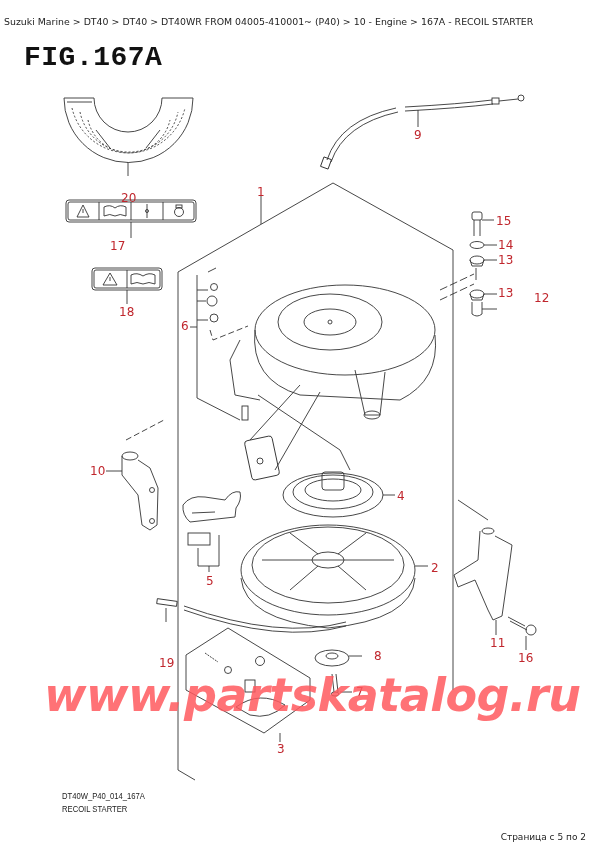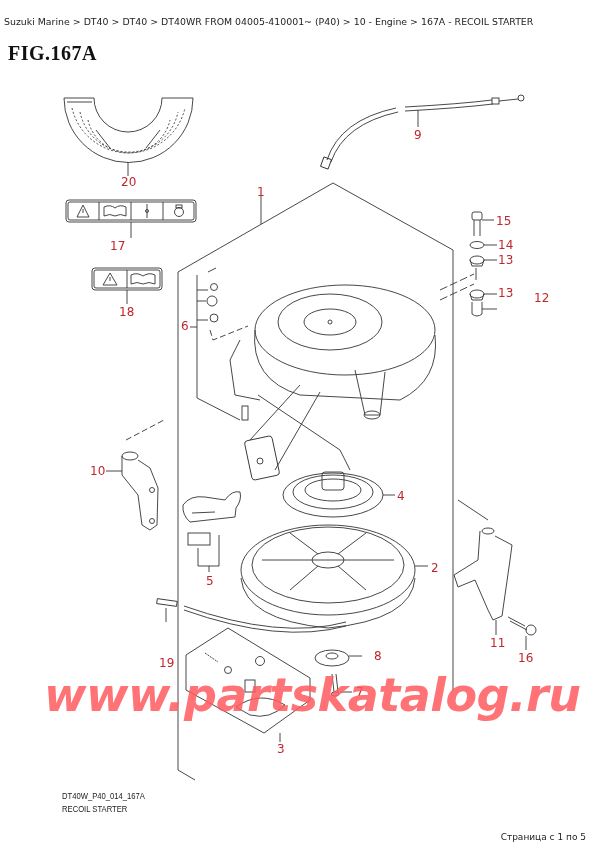--- a/index.html
+++ b/index.html
@@ -1,19 +1,19 @@
 <!DOCTYPE html>
 <html><head>
 <meta charset="utf-8">
 <style>
   html, body { margin: 0; padding: 0; background: #ffffff; }
   body { width: 600px; height: 848px; position: relative; overflow: hidden; font-family: "DejaVu Sans", sans-serif; }
   .breadcrumb { position: absolute; left: 4px; top: 4px; font-size: 9.4px; color: #222; white-space: nowrap; margin-top: 12px; }
   .breadcrumb span.sep { margin: 0 3px; }
-  .fig-title { position: absolute; left: 8px; top: 42px; font-family: Liberation Serif, serif; font-weight: bold; font-size: 20px; color: #111; letter-spacing: 0.5px; }
+  .fig-title { position: absolute; left: 24px; top: 42px; font-family: Liberation Mono, monospace; font-weight: bold; font-size: 28px; color: #111; letter-spacing: 0.5px; }
   .diagram { position: absolute; left: 0; top: 0; width: 600px; height: 848px; }
   .callout { position: absolute; font-family: "DejaVu Sans", sans-serif; font-size: 12px; color: #c0262d; line-height: 1; }
   .watermark { position: absolute; left: 44px; top: 660px; font-family: "DejaVu Sans", sans-serif; font-weight: bold; font-style: italic; font-size: 46px; color: #ff5a5f; opacity: 0.85; letter-spacing: -0.5px; white-space: nowrap; margin-top: 8px; }
   .footer-code { position: absolute; left: 62px; top: 791px; font-family: "Liberation Sans", sans-serif; font-size: 9px; color: #222; transform: scaleX(0.85); transform-origin: left; }
   .footer-name { position: absolute; left: 62px; top: 804px; font-family: "Liberation Sans", sans-serif; font-size: 9px; color: #222; transform: scaleX(0.85); transform-origin: left; }
   .pager { position: absolute; right: 14px; top: 832px; font-size: 9px; color: #222; white-space: nowrap; }
 </style>
 </head>
 <body>
 
@@ -225,20 +225,20 @@
 <div class="callout" style="left:490px; top:637px;">11</div>
 <div class="callout" style="left:498px; top:292px;margin-left:36px;">12</div>
 <div class="callout" style="left:498px; top:254px;">13</div>
 <div class="callout" style="left:498px; top:287px;">13</div>
 <div class="callout" style="left:498px; top:239px;">14</div>
 <div class="callout" style="left:496px; top:215px;">15</div>
 <div class="callout" style="left:518px; top:652px;">16</div>
 <div class="callout" style="left:110px; top:240px;">17</div>
 <div class="callout" style="left:119px; top:306px;">18</div>
 <div class="callout" style="left:159px; top:657px;">19</div>
-<div class="callout" style="left:121px; top:176px;">20</div>
+<div class="callout" style="left:121px; top:192px;">20</div>
 
 <div class="watermark">www.partskatalog.ru</div>
 
 <div class="footer-code">DT40W_P40_014_167A</div>
 <div class="footer-name">RECOIL STARTER</div>
 
-<div class="pager">Страница с 1 по 5</div>
+<div class="pager">Страница с 5 по 2</div>
 
 </body></html>

